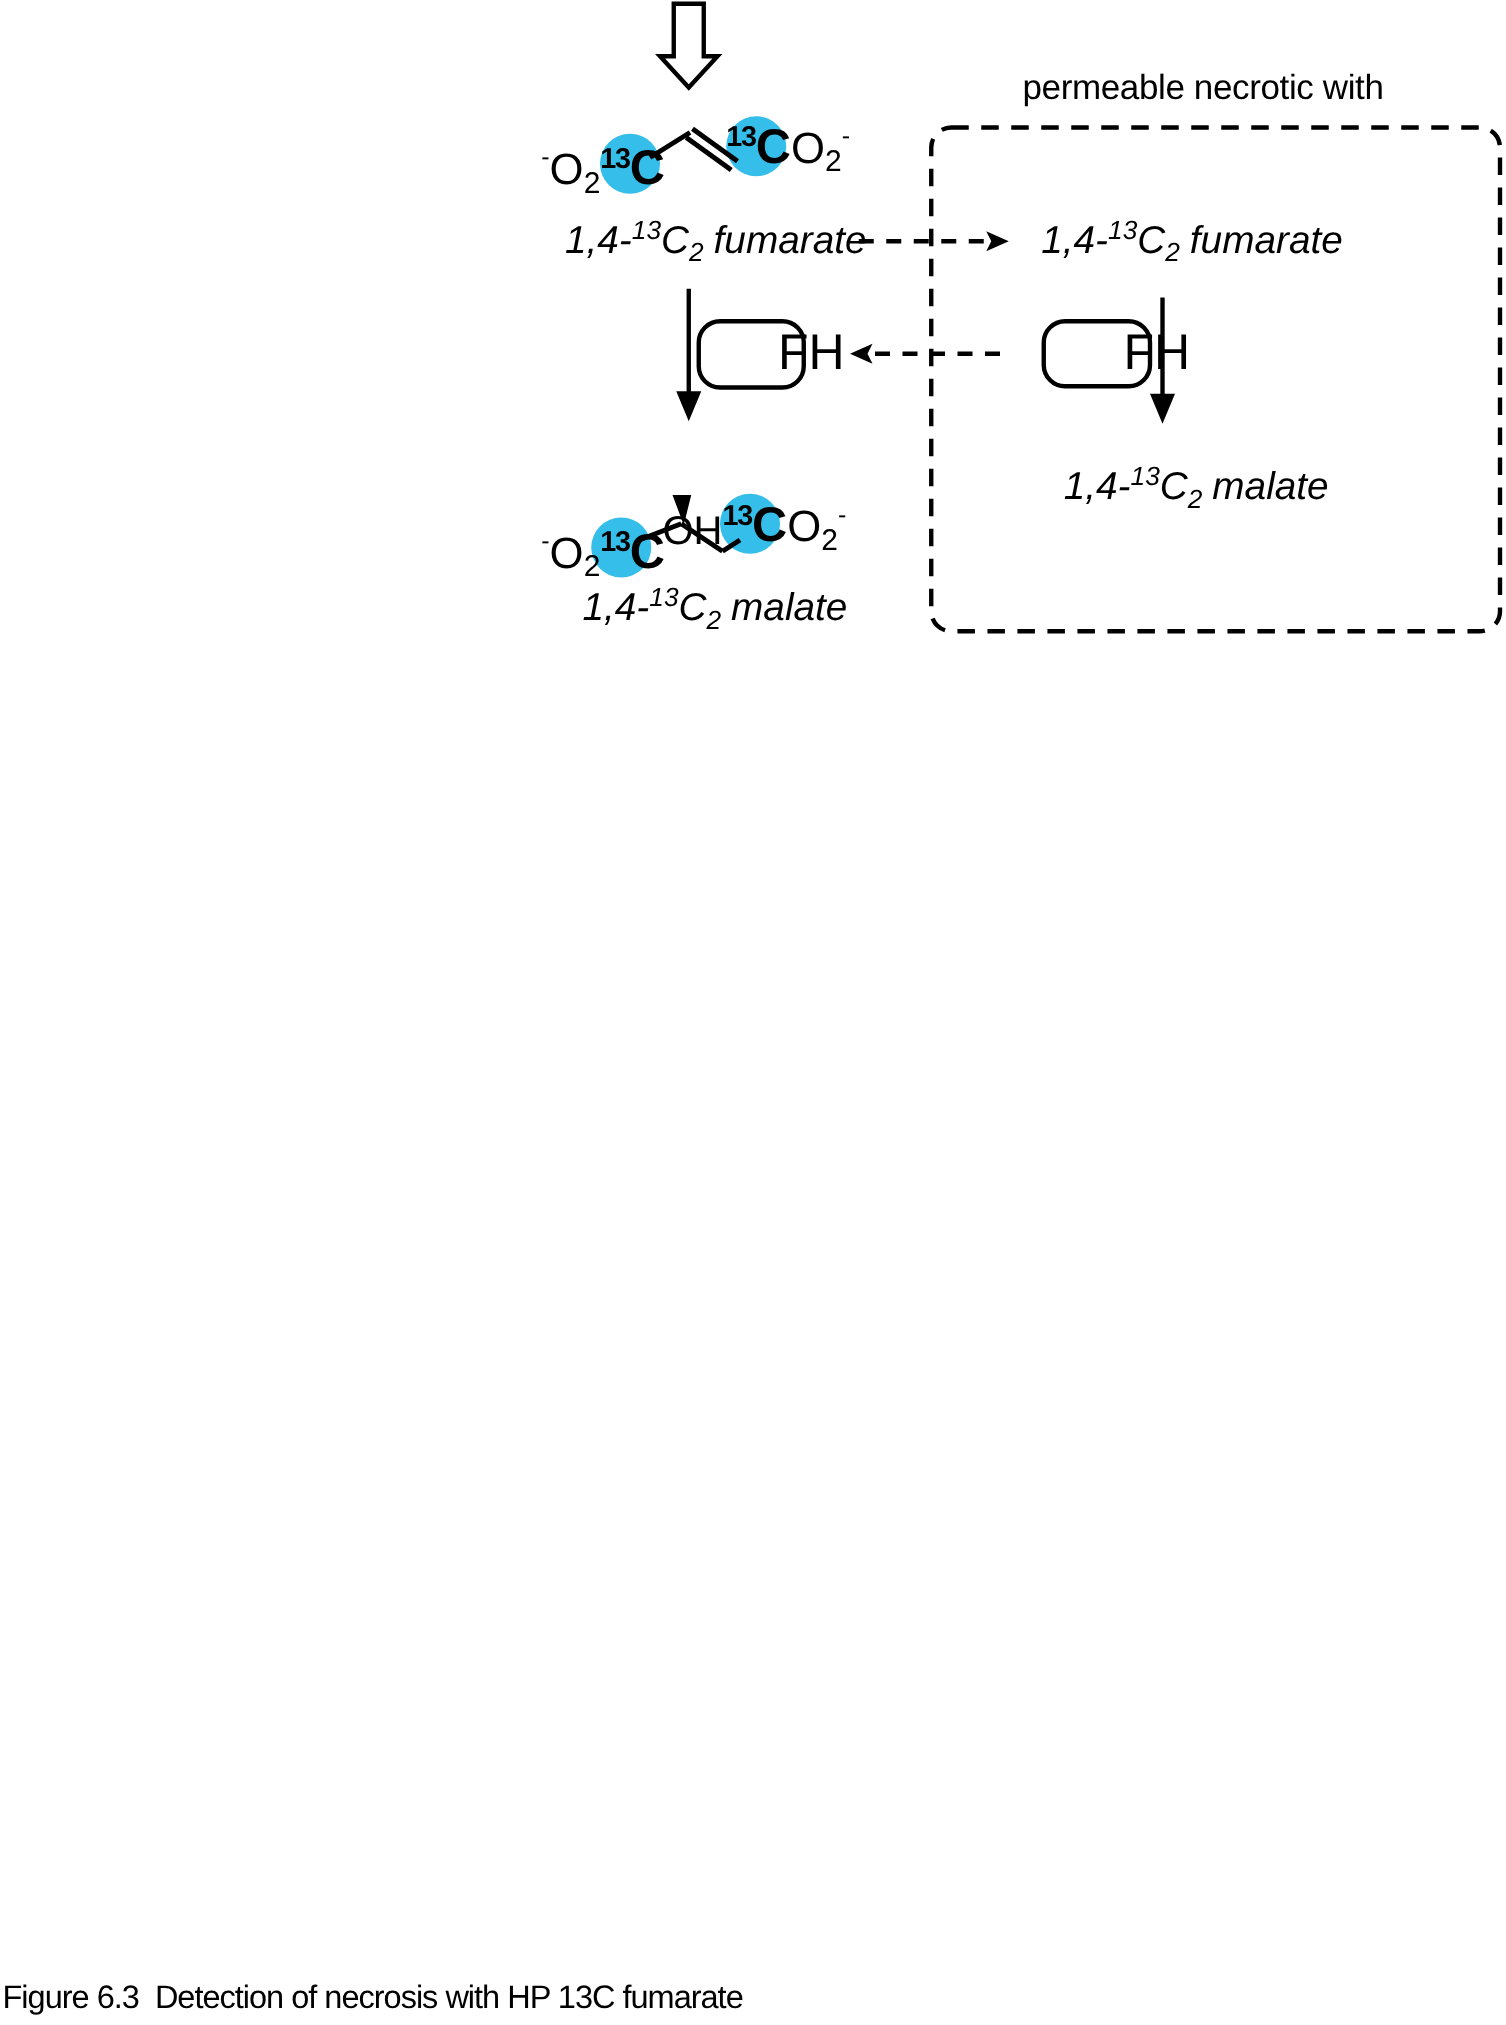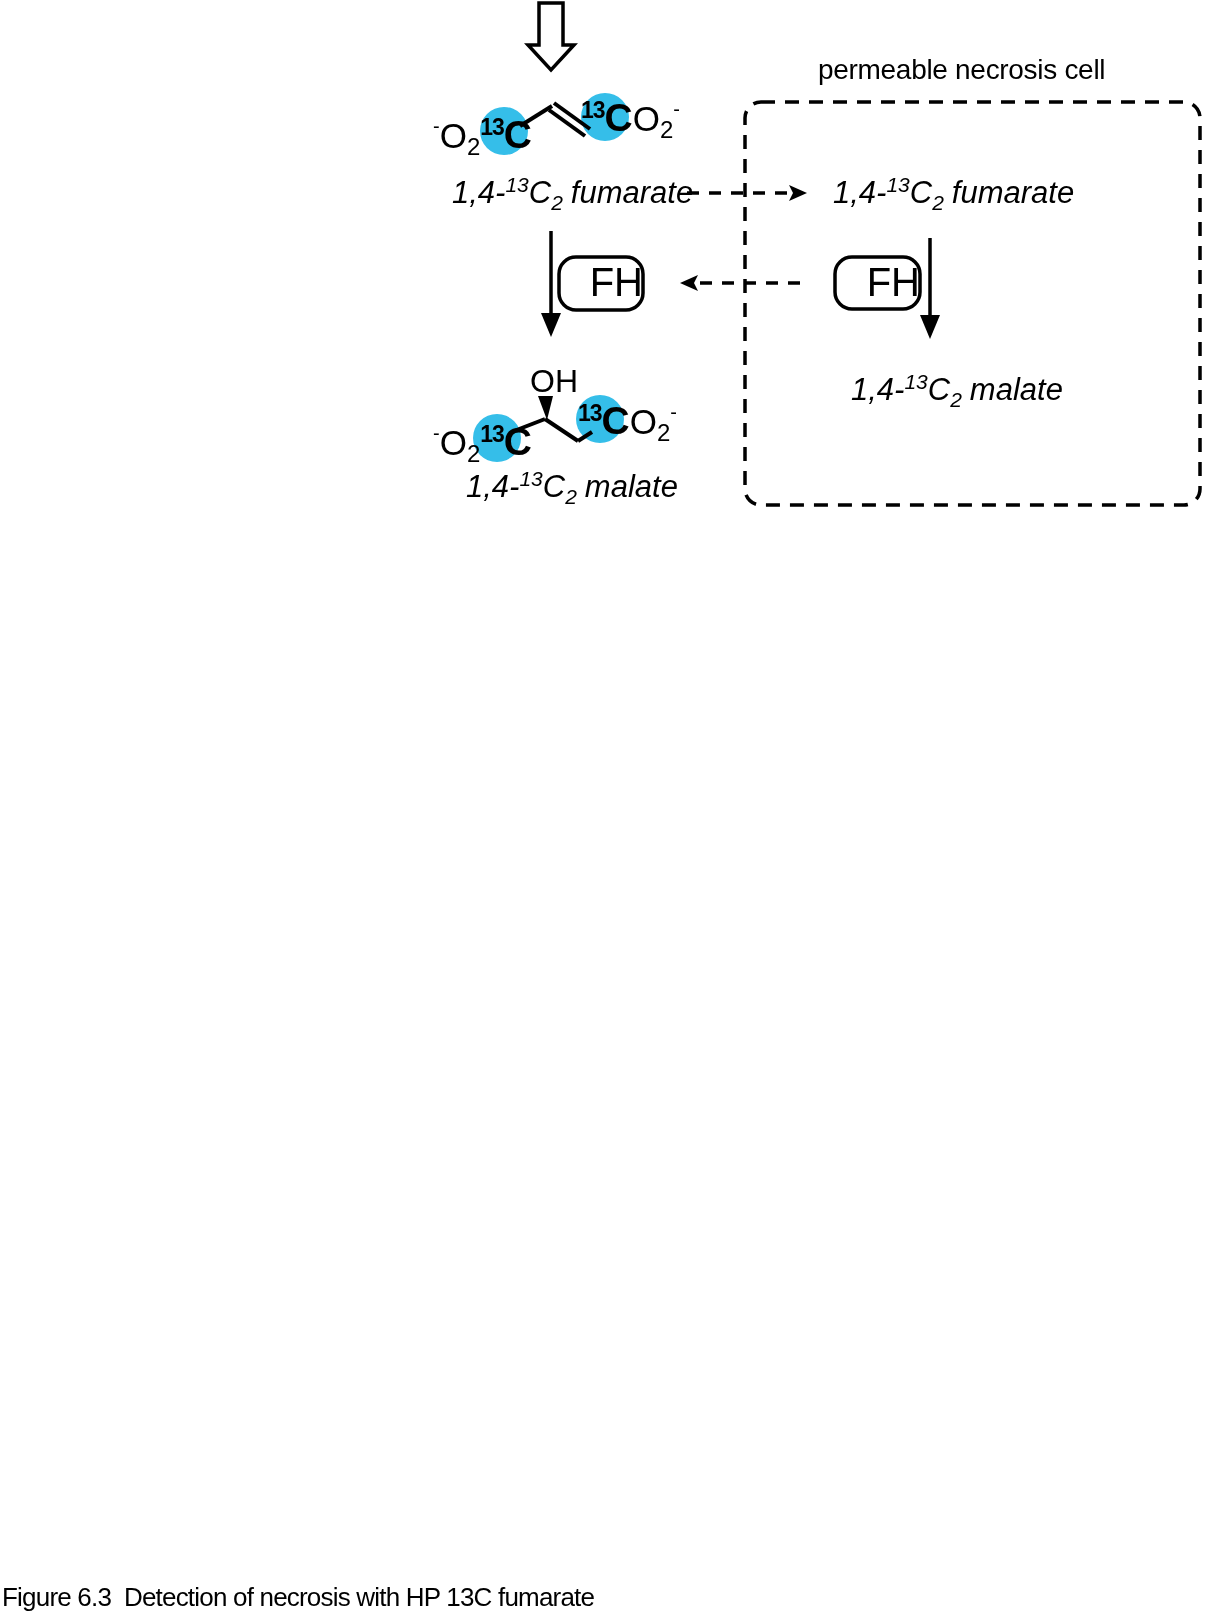--- a/index.html
+++ b/index.html
@@ -18,22 +18,22 @@
   .fm-iso  { font-size:23px; font-weight:700; vertical-align:13px; letter-spacing:-1px; }
   .fm-c    { font-size:39px; font-weight:700; }
 
   
   .iso-label { font-style:italic; font-size:31px; }
   .il-sup { font-size:21px; vertical-align:11px; }
   .il-sub { font-size:21px; vertical-align:-7px; }
   .il-name { margin-left:8px; }
 
   .cell-title { font-size:28px; letter-spacing:-0.3px; }
-  .enzyme-label { font-size:40px; text-align:right; }
-  .oh-label { font-size:32px; }
+  .enzyme-label { font-size:40px; text-align:center;margin-left:48px; }
+  .oh-label { font-size:32px;margin-top:43px; }
   .caption { font-size:26px; letter-spacing:-0.8px; white-space:pre; }
 </style>
 </head>
 <body>
 
 <div id="page">
 
   <svg id="gfx" width="1205" height="1620" viewBox="0 0 1205 1620">
 
     <g>
@@ -90,21 +90,21 @@
     <g stroke="#000" stroke-width="4">
       <path d="M514,431 L545,419"></path>
       <path d="M545,419 L578,441"></path>
       <path d="M578,441 L592,432"></path>
     </g>
     <g>
       <polygon points="538,396 553,396 547,420" fill="#000"></polygon>
     </g>
   </svg>
 
-  <div class="txt cell-title" style="left:818px; top:56px;">permeable necrosis cell</div>
+  <div class="txt cell-title" style="left:818px; top:56px;">permeable necrotic with</div>
 
   <div class="txt formula" style="left:433px; top:115px;"><span class="fm-chg">-</span><span class="fm-o">O</span><span class="fm-sub">2</span><span class="fm-iso">13</span><span class="fm-c">C</span></div>
 
   <div class="txt formula" style="left:581px; top:98px;"><span class="fm-iso">13</span><span class="fm-c">C</span><span class="fm-o">O</span><span class="fm-sub">2</span><span class="fm-chg">-</span></div>
 
   <div class="txt iso-label" style="left:452px; top:174px;"><span>1,4-</span><span class="il-sup">13</span><span>C</span><span class="il-sub">2</span><span class="il-name">fumarate</span></div>
 
   <div class="txt iso-label" style="left:833px; top:174px;"><span>1,4-</span><span class="il-sup">13</span><span>C</span><span class="il-sub">2</span><span class="il-name">fumarate</span></div>
 
   <div class="txt enzyme-label" style="left:559px; top:257px; width:84px; line-height:51px;">FH</div>

